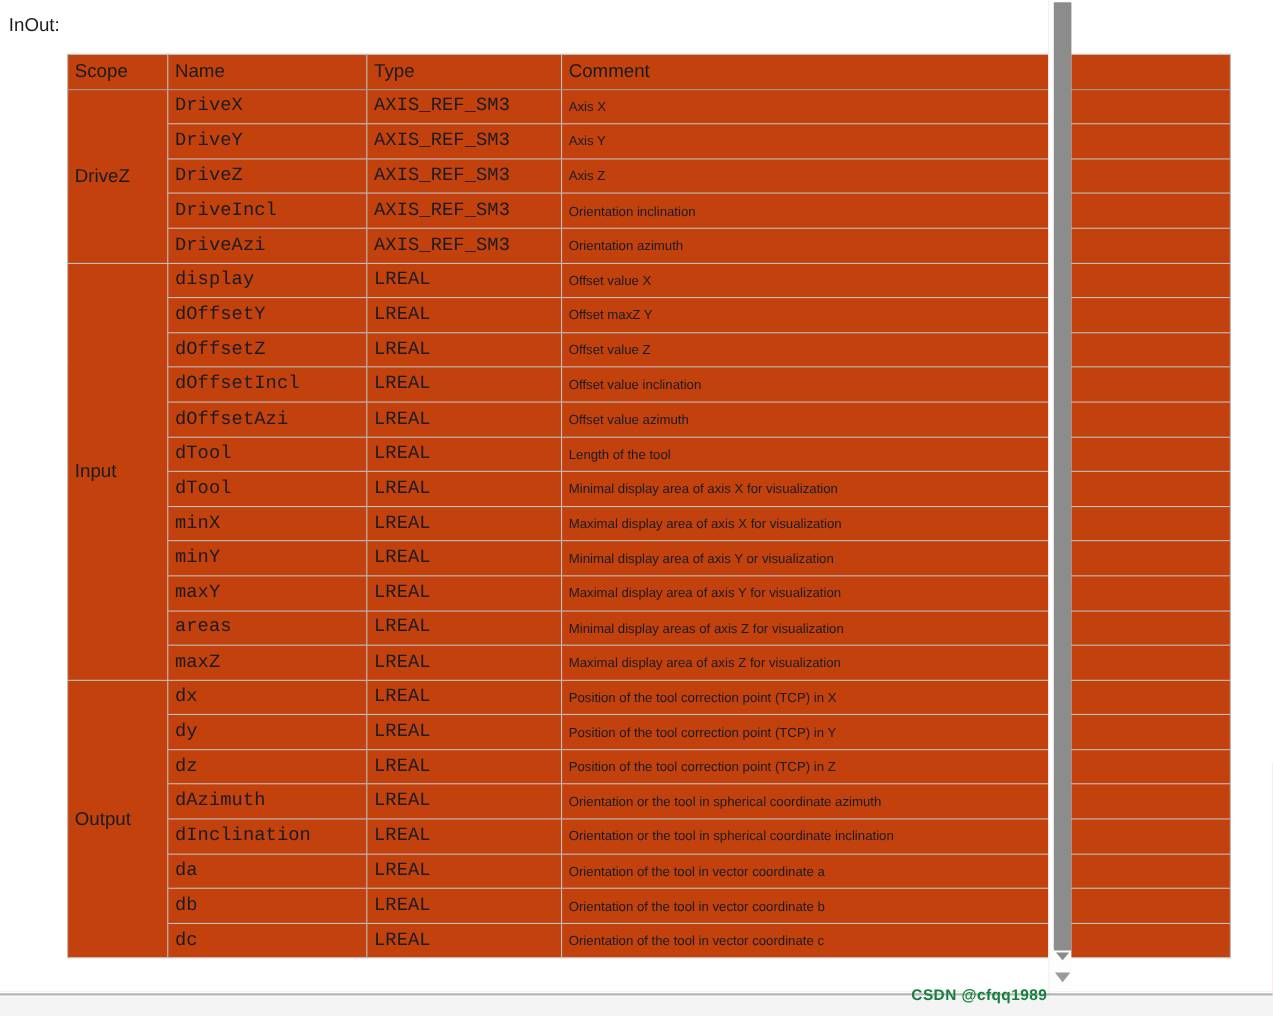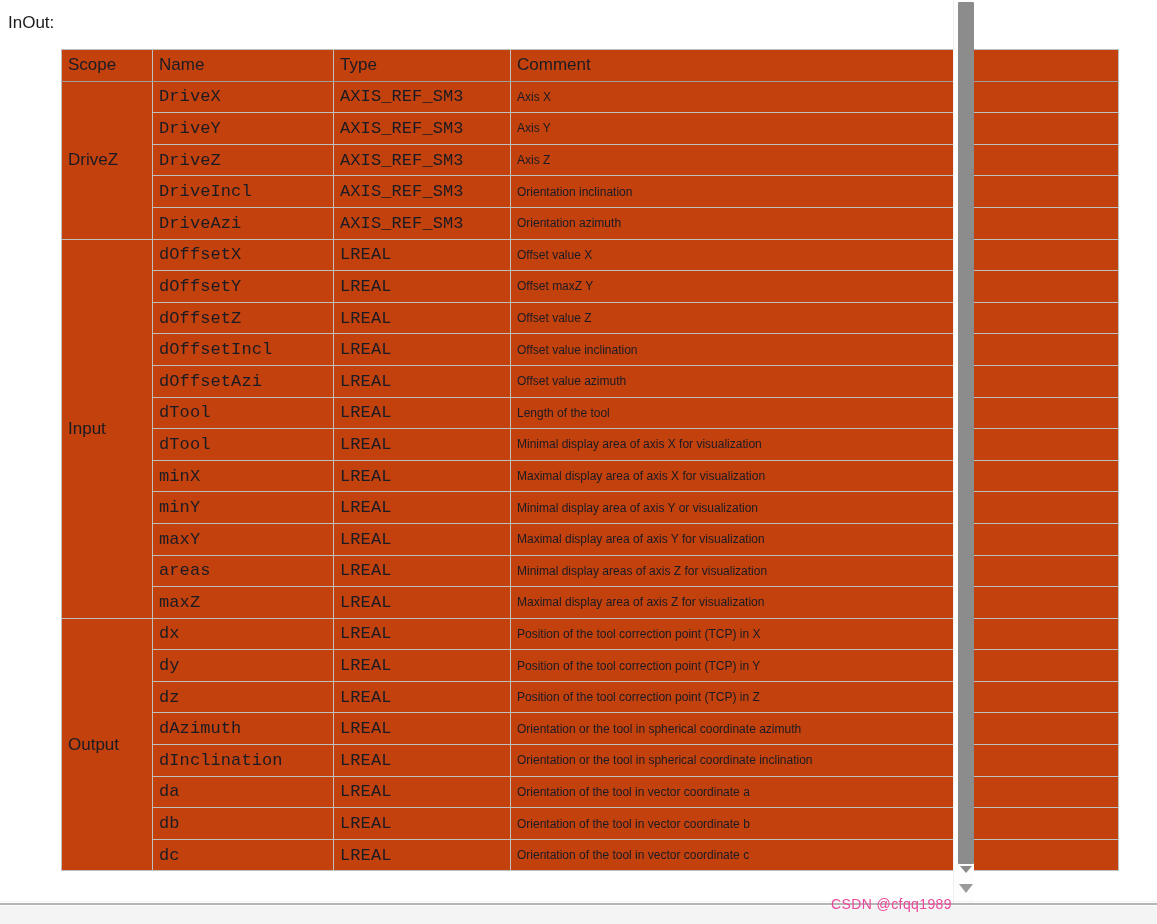--- a/index.html
+++ b/index.html
@@ -165,23 +165,24 @@
     height: 18px;
     background: #f4f4f4;
   }
 
   
   #watermark {
     position: absolute;
     right: 22px;
     top: 896px;
     font-size: 14px;
-    color: #ec4899;
+    color: #15803d;
     letter-spacing: 0.4px;
     white-space: nowrap;
+    font-weight: bold;
   }
 </style>
 </head>
 <body>
 
 <div id="page">
 
   <div id="caption">InOut:</div>
 
   <div id="table-wrap">
@@ -222,21 +223,21 @@
             <td class="type">AXIS_REF_SM3</td>
             <td class="comment">Orientation inclination</td>
           </tr>
           <tr>
             <td class="name">DriveAzi</td>
             <td class="type">AXIS_REF_SM3</td>
             <td class="comment">Orientation azimuth</td>
           </tr>
           <tr>
             <td class="scope" rowspan="12">Input</td>
-            <td class="name">dOffsetX</td>
+            <td class="name">display</td>
             <td class="type">LREAL</td>
             <td class="comment">Offset value X</td>
           </tr>
           <tr>
             <td class="name">dOffsetY</td>
             <td class="type">LREAL</td>
             <td class="comment">Offset maxZ Y</td>
           </tr>
           <tr>
             <td class="name">dOffsetZ</td>

